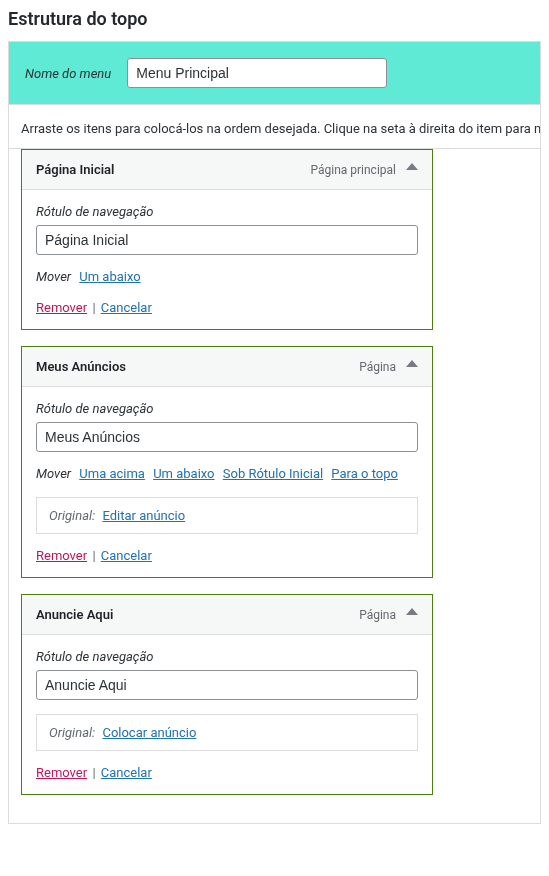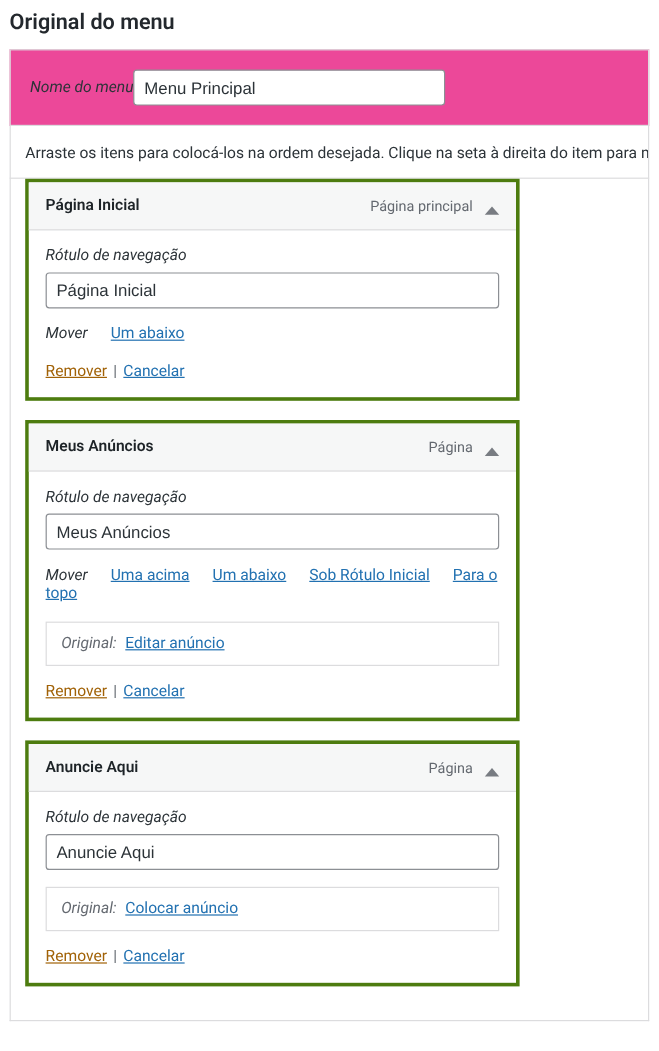--- a/index.html
+++ b/index.html
@@ -14,25 +14,26 @@
       background: #fff;
       padding: 8px;
     }
     .page-title {
       font-size: 18px;
       font-weight: 600;
       margin-bottom: 12px;
       color: #23282d;
     }
     .menu-name-row {
-      background: #ec4899;
+      background: #5eead4;
       border: 1px solid #dcdcde;
       padding: 16px;
       display: flex;
       align-items: center;
+      gap: 16px;
       margin-bottom: 0;
     }
     .menu-name-label {
       font-style: italic;
       color: #2c3338;
     }
     .menu-name-input {
       width: 260px;
       height: 30px;
       padding: 0 8px;
@@ -49,21 +50,21 @@
       border-top: none;
       white-space: nowrap;
       overflow: hidden;
     }
     .menu-items-container {
       padding: 0 12px 12px 12px;
       border: 1px solid #dcdcde;
       border-top: none;
     }
     .menu-item {
-      border: 3px solid #4d7c0f;
+      border: 1px solid #4d7c0f;
       margin-bottom: 16px;
       width: 412px;
     }
     .menu-item-header {
       display: flex;
       align-items: center;
       justify-content: space-between;
       padding: 12px 14px;
       background: #f6f7f7;
       border-bottom: 1px solid #dcdcde;
@@ -71,21 +72,21 @@
     }
     .menu-item-title {
       font-weight: 600;
       color: #1d2327;
       font-size: 13px;
     }
     .menu-item-type {
       color: #646970;
       font-size: 12px;
       display: flex;
-      align-items: flex-end;
+      align-items: flex-start;
       gap: 10px;
     }
     .triangle-up {
       width: 0;
       height: 0;
       border-left: 6px solid transparent;
       border-right: 6px solid transparent;
       border-bottom: 7px solid #787c82;
     }
     .menu-item-body {
@@ -113,21 +114,21 @@
       font-size: 13px;
       margin-bottom: 16px;
       font-style: italic;
     }
     .move-row .label {
       font-style: italic;
     }
     .move-row a {
       color: #2271b1;
       text-decoration: underline;
-      margin-left: 16px;
+      margin-left: 5px;
       font-style: normal;
     }
     .original-box {
       border: 1px solid #dcdcde;
       padding: 10px 12px;
       margin-bottom: 14px;
       font-size: 13px;
     }
     .original-box .label {
       color: #646970;
@@ -135,36 +136,36 @@
     }
     .original-box a {
       color: #2271b1;
       text-decoration: underline;
       margin-left: 4px;
     }
     .action-row {
       font-size: 13px;
     }
     .action-row .remove {
-      color: #a16207;
+      color: #be185d;
       margin-top: 32px;
     }
     .action-row .sep {
       color: #646970;
       margin: 0 2px;
     }
     .action-row .cancel {
       color: #2271b1;
       text-decoration: underline;
     }
   </style>
 </head>
 <body>
 
-<h2 class="page-title">Original do menu</h2>
+<h2 class="page-title">Estrutura do topo</h2>
 
 <div class="menu-name-row">
   <label class="menu-name-label">Nome do menu</label>
   <input type="text" class="menu-name-input" value="Menu Principal" style="">
 </div>
 
 <div class="instruction">Arraste os itens para colocá-los na ordem desejada. Clique na seta à direita do item para mos</div>
 
 <div class="menu-items-container">
 

